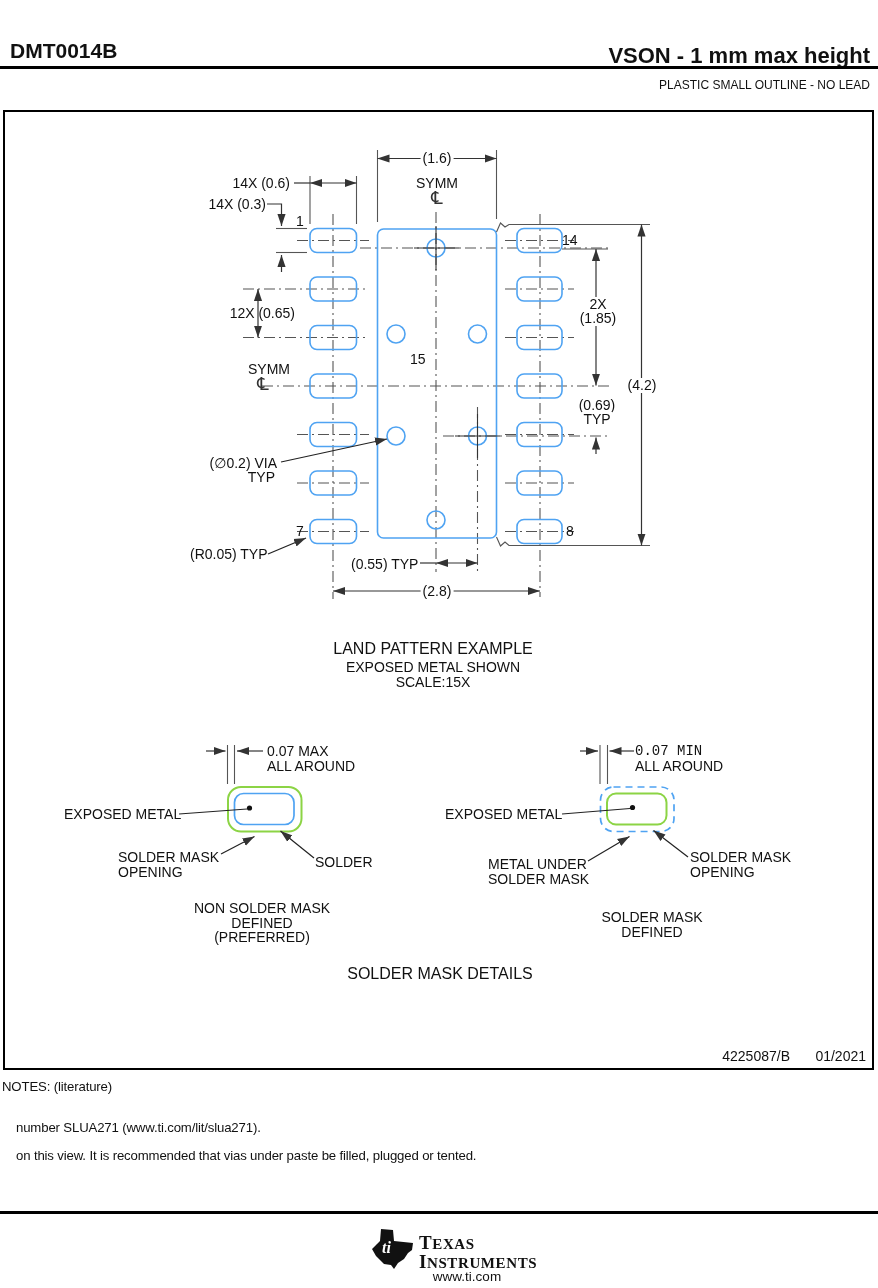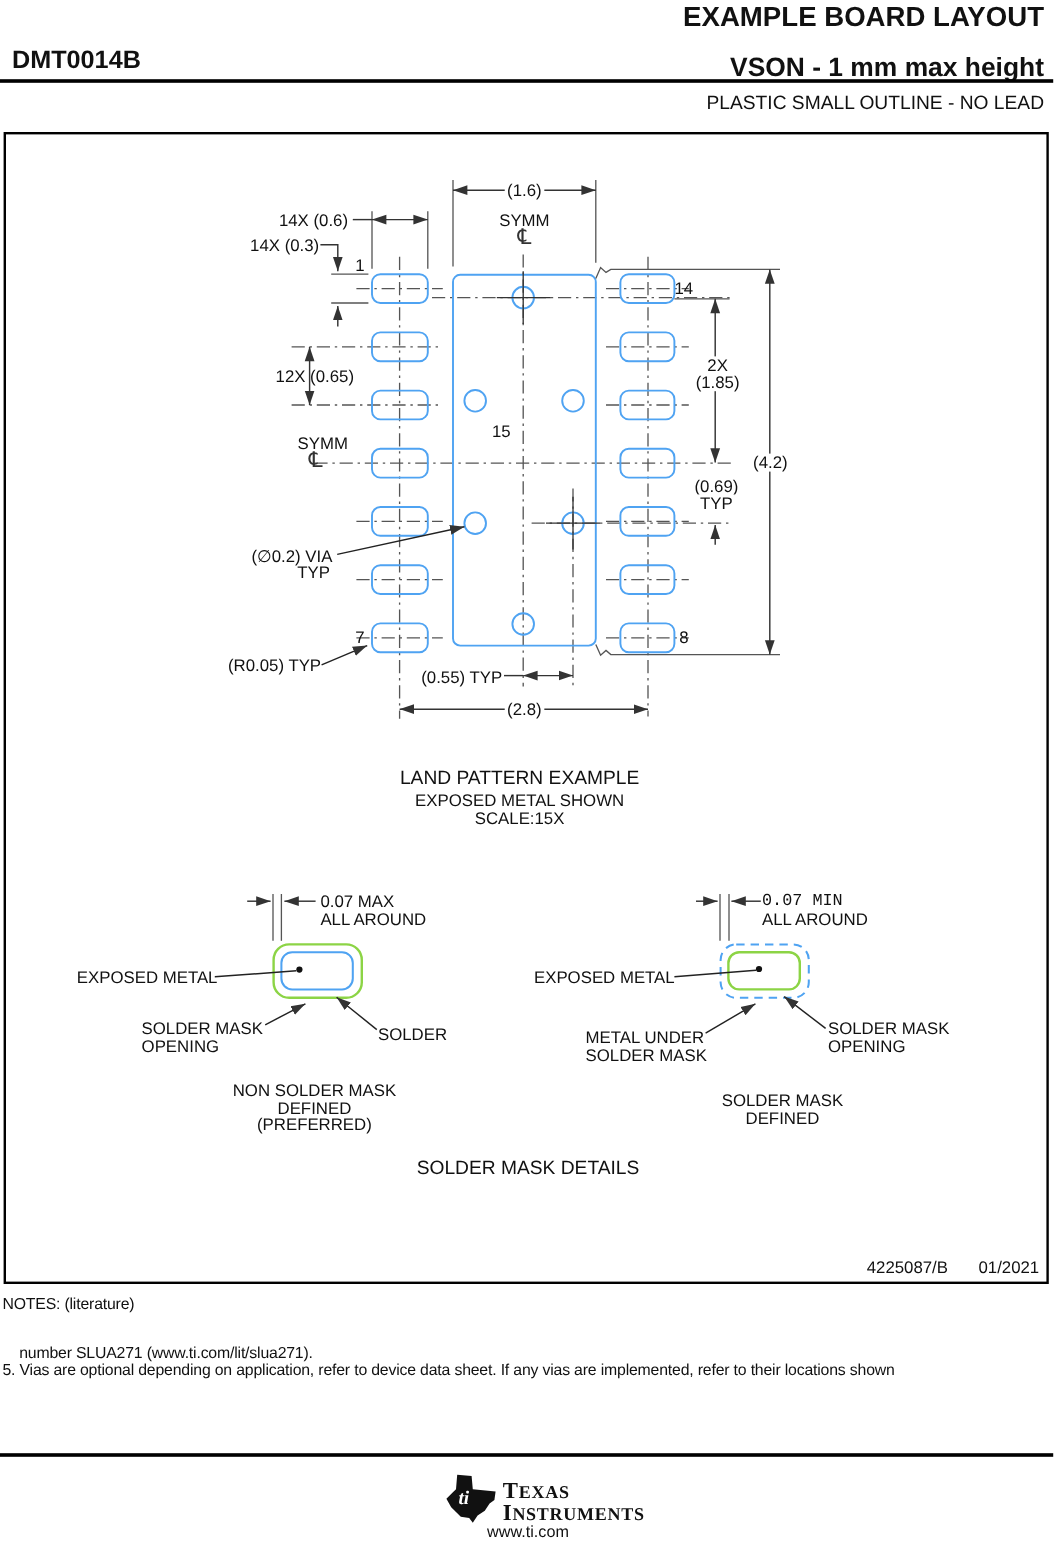--- a/index.html
+++ b/index.html
@@ -18,25 +18,24 @@
          font-weight:bold;line-height:1;}
   .brand .w{display:block;font-size:15px;letter-spacing:0.6px;}
   .brand .w::first-letter{font-size:19px;}
   svg{position:absolute;left:0;top:0;}
 </style>
 </head>
 <body>
 
 <div id="page">
 
-  <div class="lbl b" style="right:8px;top:2px;font-size:23px;">EXAMPLE BOARD LAYOUT</div>
   <div class="lbl b" style="left:10px;top:40px;font-size:21px;">DMT0014B</div>
   <div class="lbl b" style="right:8px;top:44px;font-size:22px;">VSON - 1 mm max height</div>
   <div class="rule" style="left:0;top:66px;width:878px;height:3px;"></div>
-  <div class="lbl" style="right:8px;top:79px;font-size:16px;padding-left:12px;">PLASTIC SMALL OUTLINE - NO LEAD</div>
+  <div class="lbl" style="right:8px;top:79px;font-size:12px;padding-left:12px;">PLASTIC SMALL OUTLINE - NO LEAD</div>
 
   <div id="frame"></div>
 
   <svg width="878" height="1288" viewBox="0 0 878 1288">
     <defs>
       <marker id="arrE" orient="auto" markerWidth="11" markerHeight="8" refX="10" refY="4">
         <path d="M0,0.6 L10,4 L0,7.4 Z" fill="#333"></path>
       </marker>
       <marker id="arrS" orient="auto" markerWidth="11" markerHeight="8" refX="0" refY="4">
         <path d="M10,0.6 L0,4 L10,7.4 Z" fill="#333"></path>
@@ -223,22 +222,22 @@
   <div class="lbl ctr" style="left:652px;top:910px;">SOLDER MASK</div>
   <div class="lbl ctr" style="left:652px;top:925px;">DEFINED</div>
 
   <div class="lbl big ctr" style="left:440px;top:966px;">SOLDER MASK DETAILS</div>
 
   <div class="lbl" style="right:88px;top:1049px;">4225087/B</div>
   <div class="lbl" style="right:12px;top:1049px;">01/2021</div>
 
   <div class="notes-line" style="left:2px;top:1079px;">NOTES: (literature)</div>
   <div class="notes-line" style="left:16px;top:1120px;">number SLUA271 (www.ti.com/lit/slua271).</div>
-  <div class="notes-line" style="left:2px;top:1134px;">5. Vias are optional depending on application, refer to device data sheet. If any vias are implemented, refer to their locations shown</div>
+  <div class="notes-line" style="left:16px;top:1148px;">on this view. It is recommended that vias under paste be filled, plugged or tented.</div>
 
   <div class="rule" style="left:0;top:1211px;width:878px;height:3px;"></div>
   <div class="brand">
     <span class="w">TEXAS</span>
     <span class="w">INSTRUMENTS</span>
   </div>
-  <div class="lbl ctr" style="left:440px;top:1270px;font-size:13.5px;">www.ti.com</div>
+  <div class="lbl ctr" style="left:467px;top:1270px;font-size:13.5px;">www.ti.com</div>
 
 </div>
 
 </body></html>

